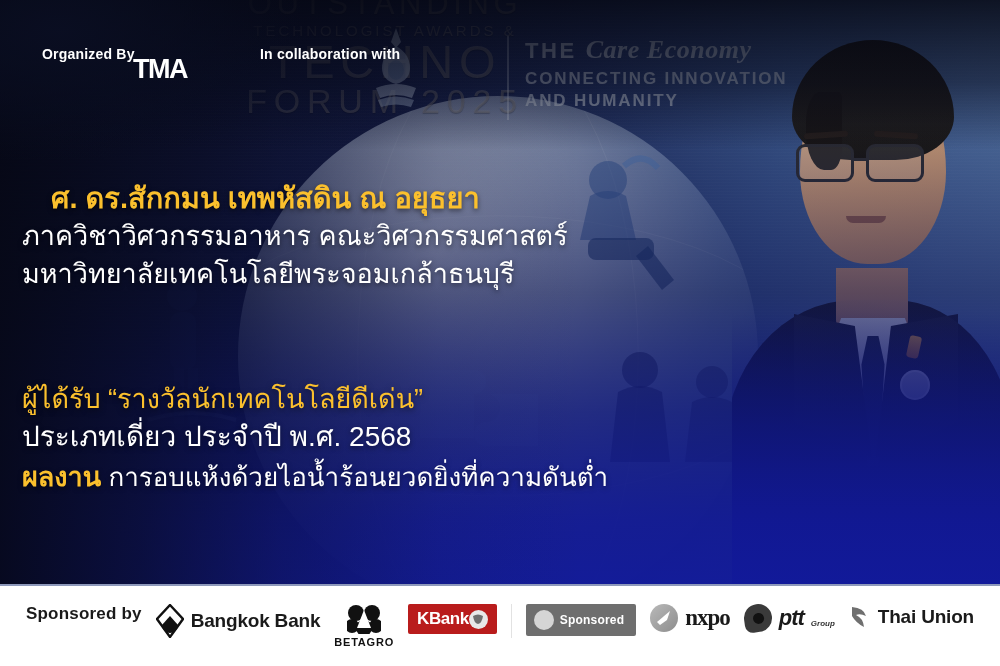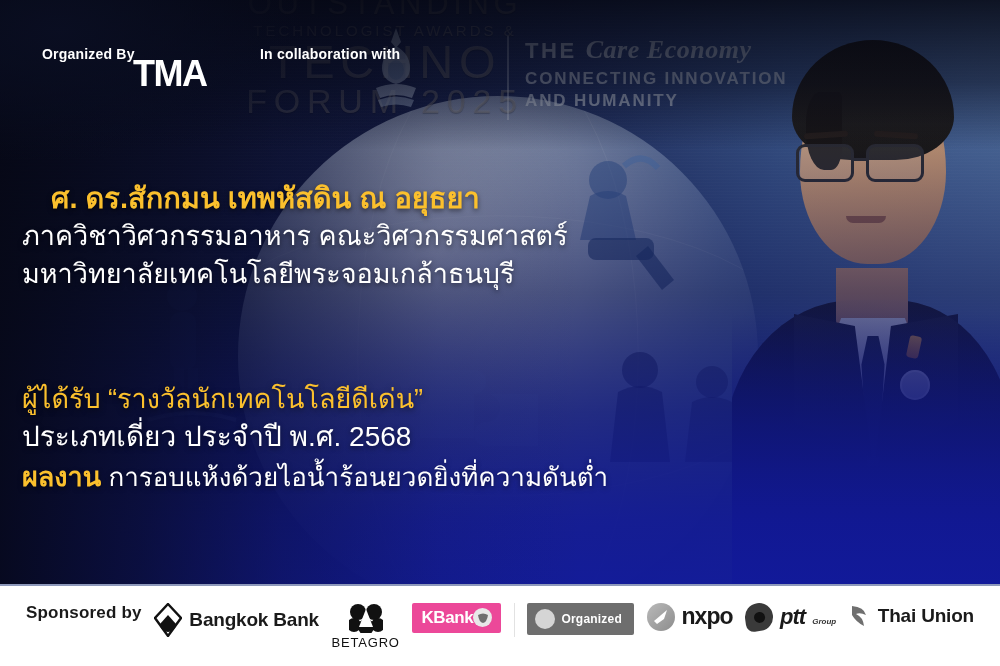--- a/index.html
+++ b/index.html
@@ -232,21 +232,21 @@
   }
 
   
   .topbar { position:absolute; left:0; top:12px; width:100%; height:110px;margin-left:12px; }
   .organized-by {
     position:absolute; left:30px; top:34px;
     color:#ffffff; font-size:14px; font-weight:700; letter-spacing:.2px;
   }
   .tma-logo {
     position:absolute; left:121px; top:44px;
-    color:#ffffff; font-size:36px; font-weight:800; letter-spacing:-1.5px;
+    color:#ffffff; font-size:27px; font-weight:800; letter-spacing:-1.5px;
     font-family:"Liberation Sans","DejaVu Sans",sans-serif;
     line-height:1;
   }
   .collab {
     position:absolute; left:248px; top:34px;
     color:#ffffff; font-size:14px; font-weight:700; letter-spacing:.2px;
   }
 
   
   .speaker-block { position:absolute; left:22px; top:180px; z-index:6; }
@@ -286,23 +286,23 @@
     width:100%; padding:0 26px; justify-content:space-between;
   }
   .sponsored-by {
     color:#1a1a1a; font-size:17px; font-weight:700; white-space:nowrap; letter-spacing:.2px;
   }
   .logo { display:flex; align-items:center; gap:7px; color:#1a1a1a; }
   .logo-txt { font-size:19px; font-weight:700; white-space:nowrap; letter-spacing:-.2px; }
 
   .bk-mark { width:28px; height:34px; }
   .betagro { display:flex; flex-direction:column; align-items:center; gap:2px; }
-  .betagro .bt-txt { font-size:13px; font-weight:400; letter-spacing:.8px; color:#111; }
+  .betagro .bt-txt { font-size:11px; font-weight:700; letter-spacing:.8px; color:#111; }
   .kbank {
-    background:#ec4899; color:#fff; padding:5px 9px; border-radius:2px;
+    background:#b91c1c; color:#fff; padding:5px 9px; border-radius:2px;
     display:flex; align-items:center; 
   }
   .kbank .k-txt { font-size:17px; font-weight:800; letter-spacing:-.4px; }
   .kbank .k-circ {
     width:19px; height:19px; border-radius:50%; background:#e8e8e8;
     display:flex; align-items:center; justify-content:center;
   }
   .krungthai {
     background:#6e6e6e; color:#fff; padding:6px 12px 6px 8px; border-radius:2px;
     display:flex; align-items:center; gap:6px;
@@ -467,30 +467,30 @@
           <svg width="14" height="14" viewBox="0 0 14 14">
               <path d="M2 4 q5 -3 10 0 q-1 7 -5 8 q-4 -1 -5 -8 z" fill="#6f6f6f"></path>
             </svg>
         </span>
       </div>
 
       <div class="sep"></div>
 
       <div class="krungthai">
         <span class="kt-seal"></span>
-        <span class="kt-txt">Organized</span>
+        <span class="kt-txt">Sponsored</span>
       </div>
 
       <div class="logo">
         <span class="nxpo-mark">
           <svg width="20" height="20" viewBox="0 0 20 20">
               <path d="M3 14 L16 3 L13 12 L6 17 Z" fill="#fff"></path>
             </svg>
         </span>
-        <span class="logo-txt" style="font-size:23px;font-weight:800;letter-spacing:-1px;">nxpo</span>
+        <span class="logo-txt" style="font-size:23px;font-weight:800;letter-spacing:-1px;font-family:Liberation Serif, serif;">nxpo</span>
       </div>
 
       <div class="logo">
         <span class="ptt-mark">
             <i></i>
           </span>
         <span class="ptt-txt">ptt</span>
         <span class="ptt-sub">Group</span>
       </div>
 

